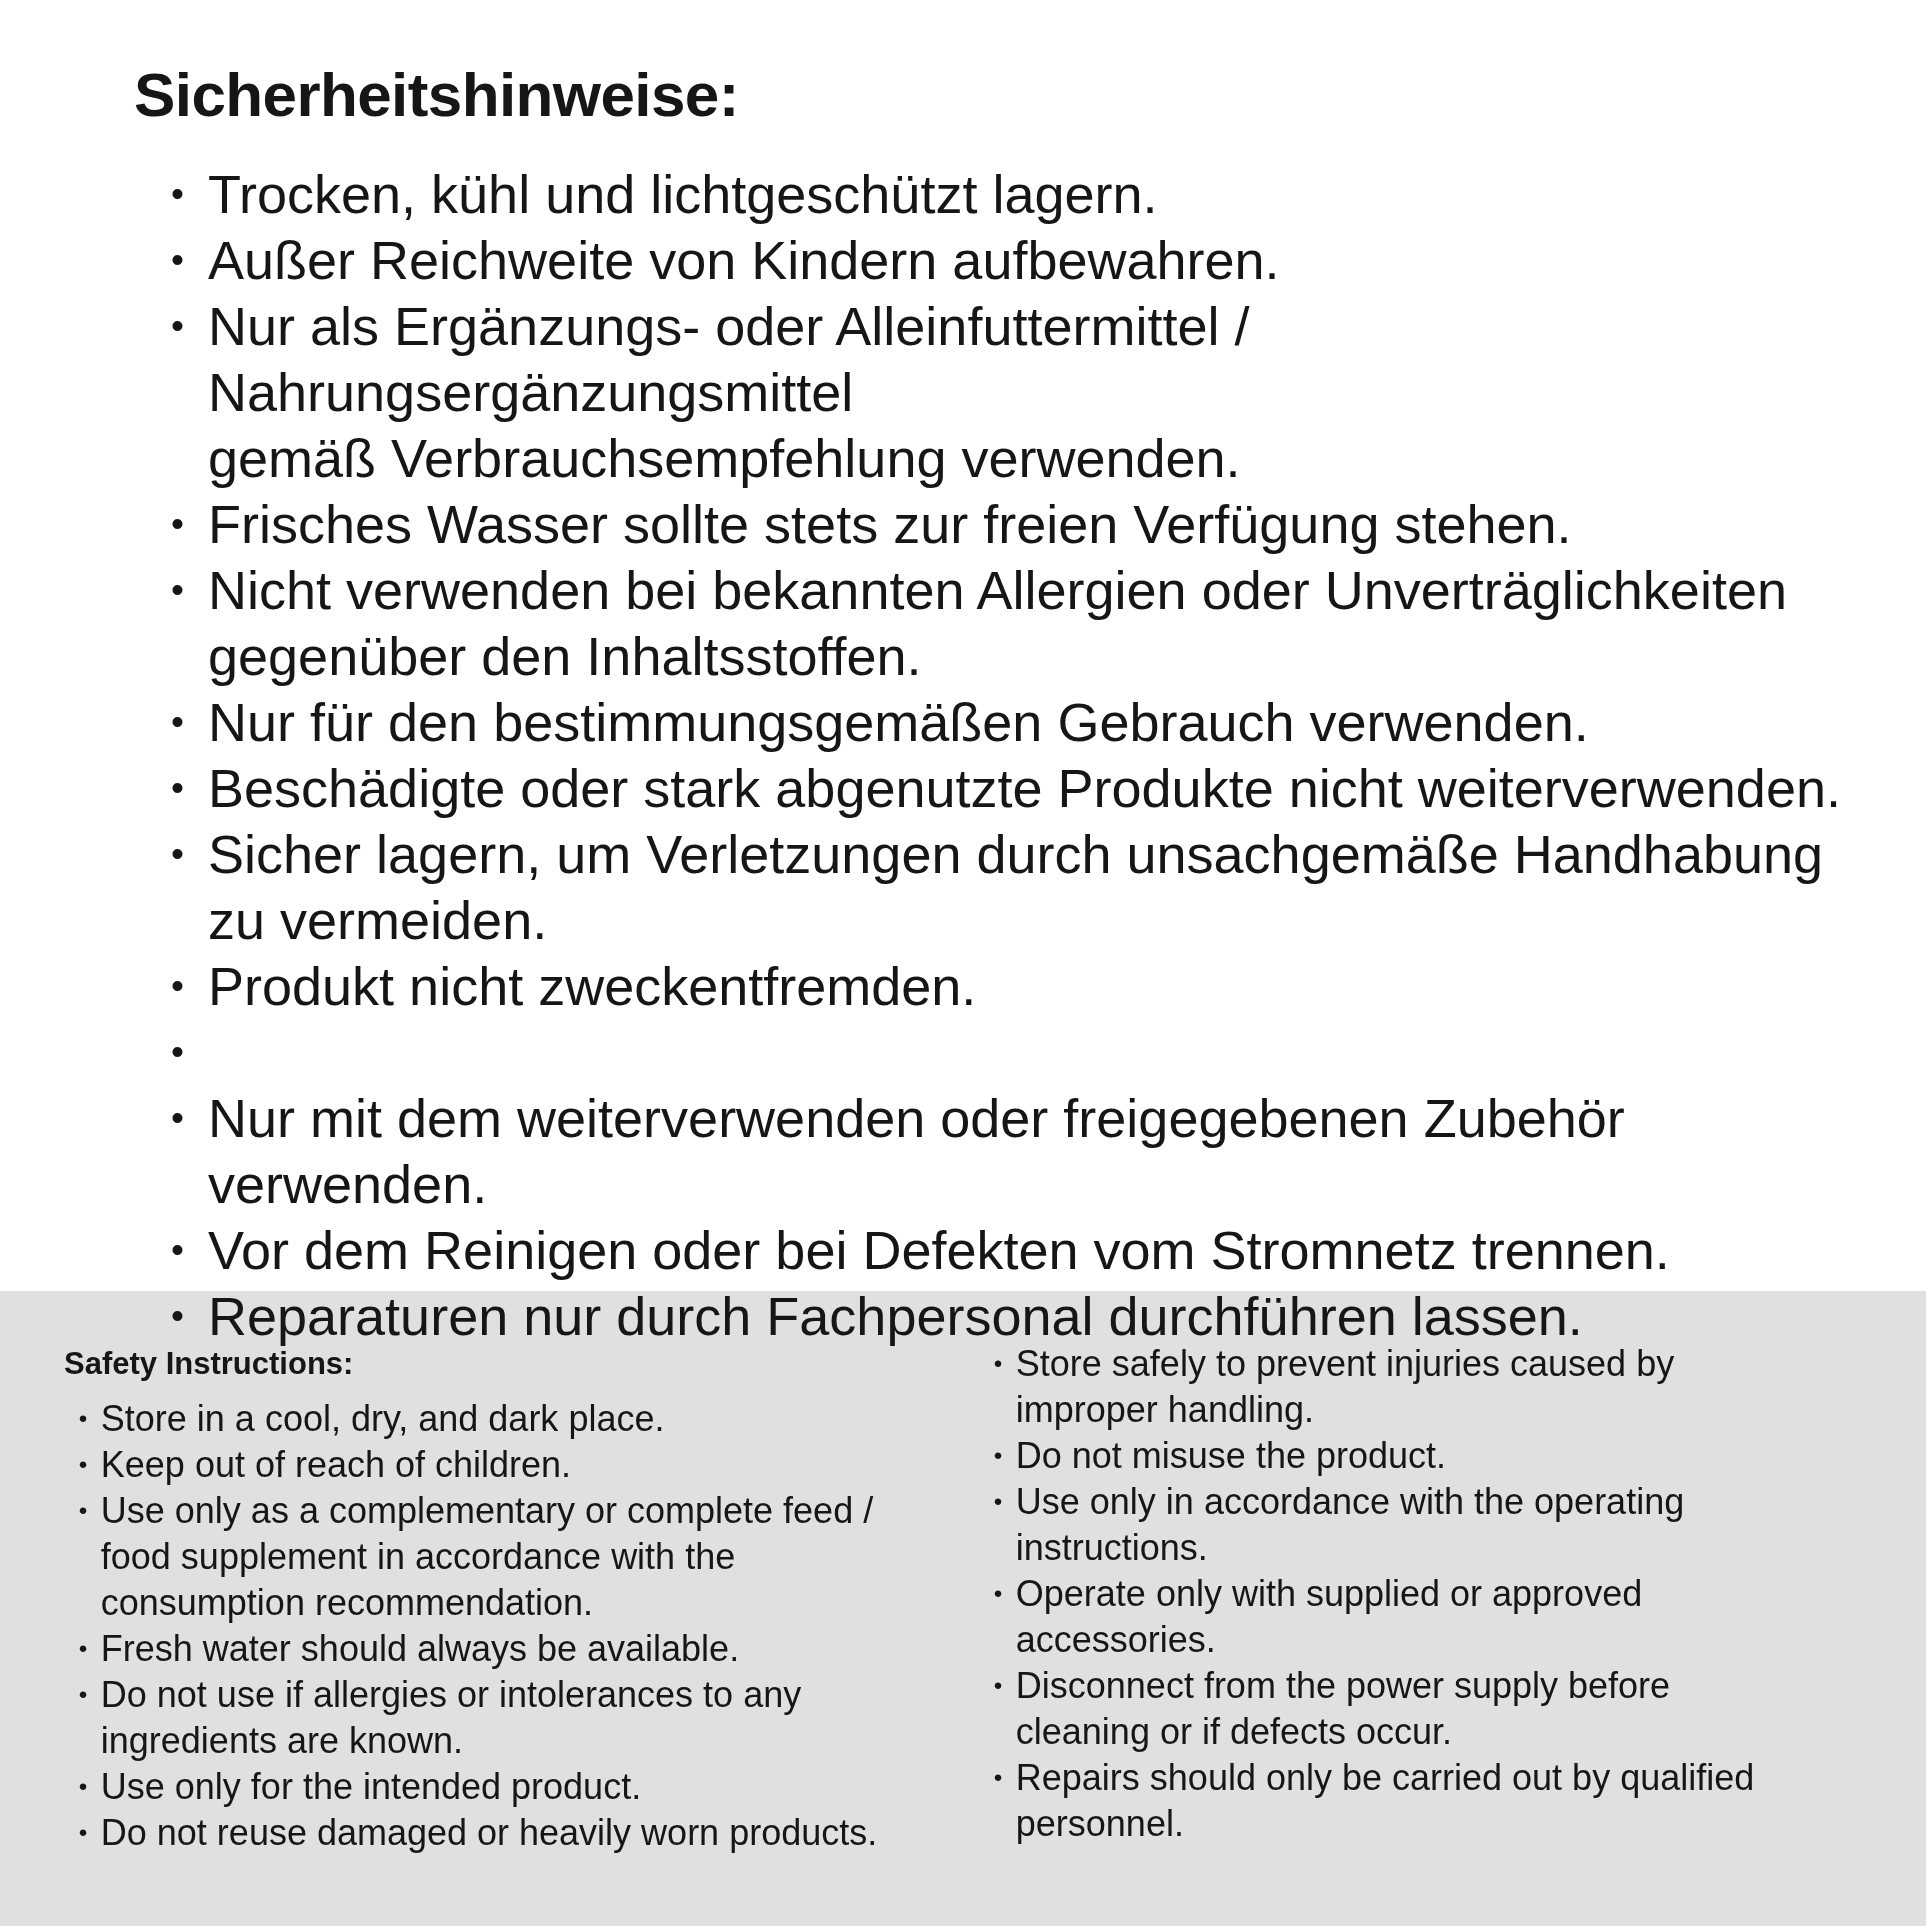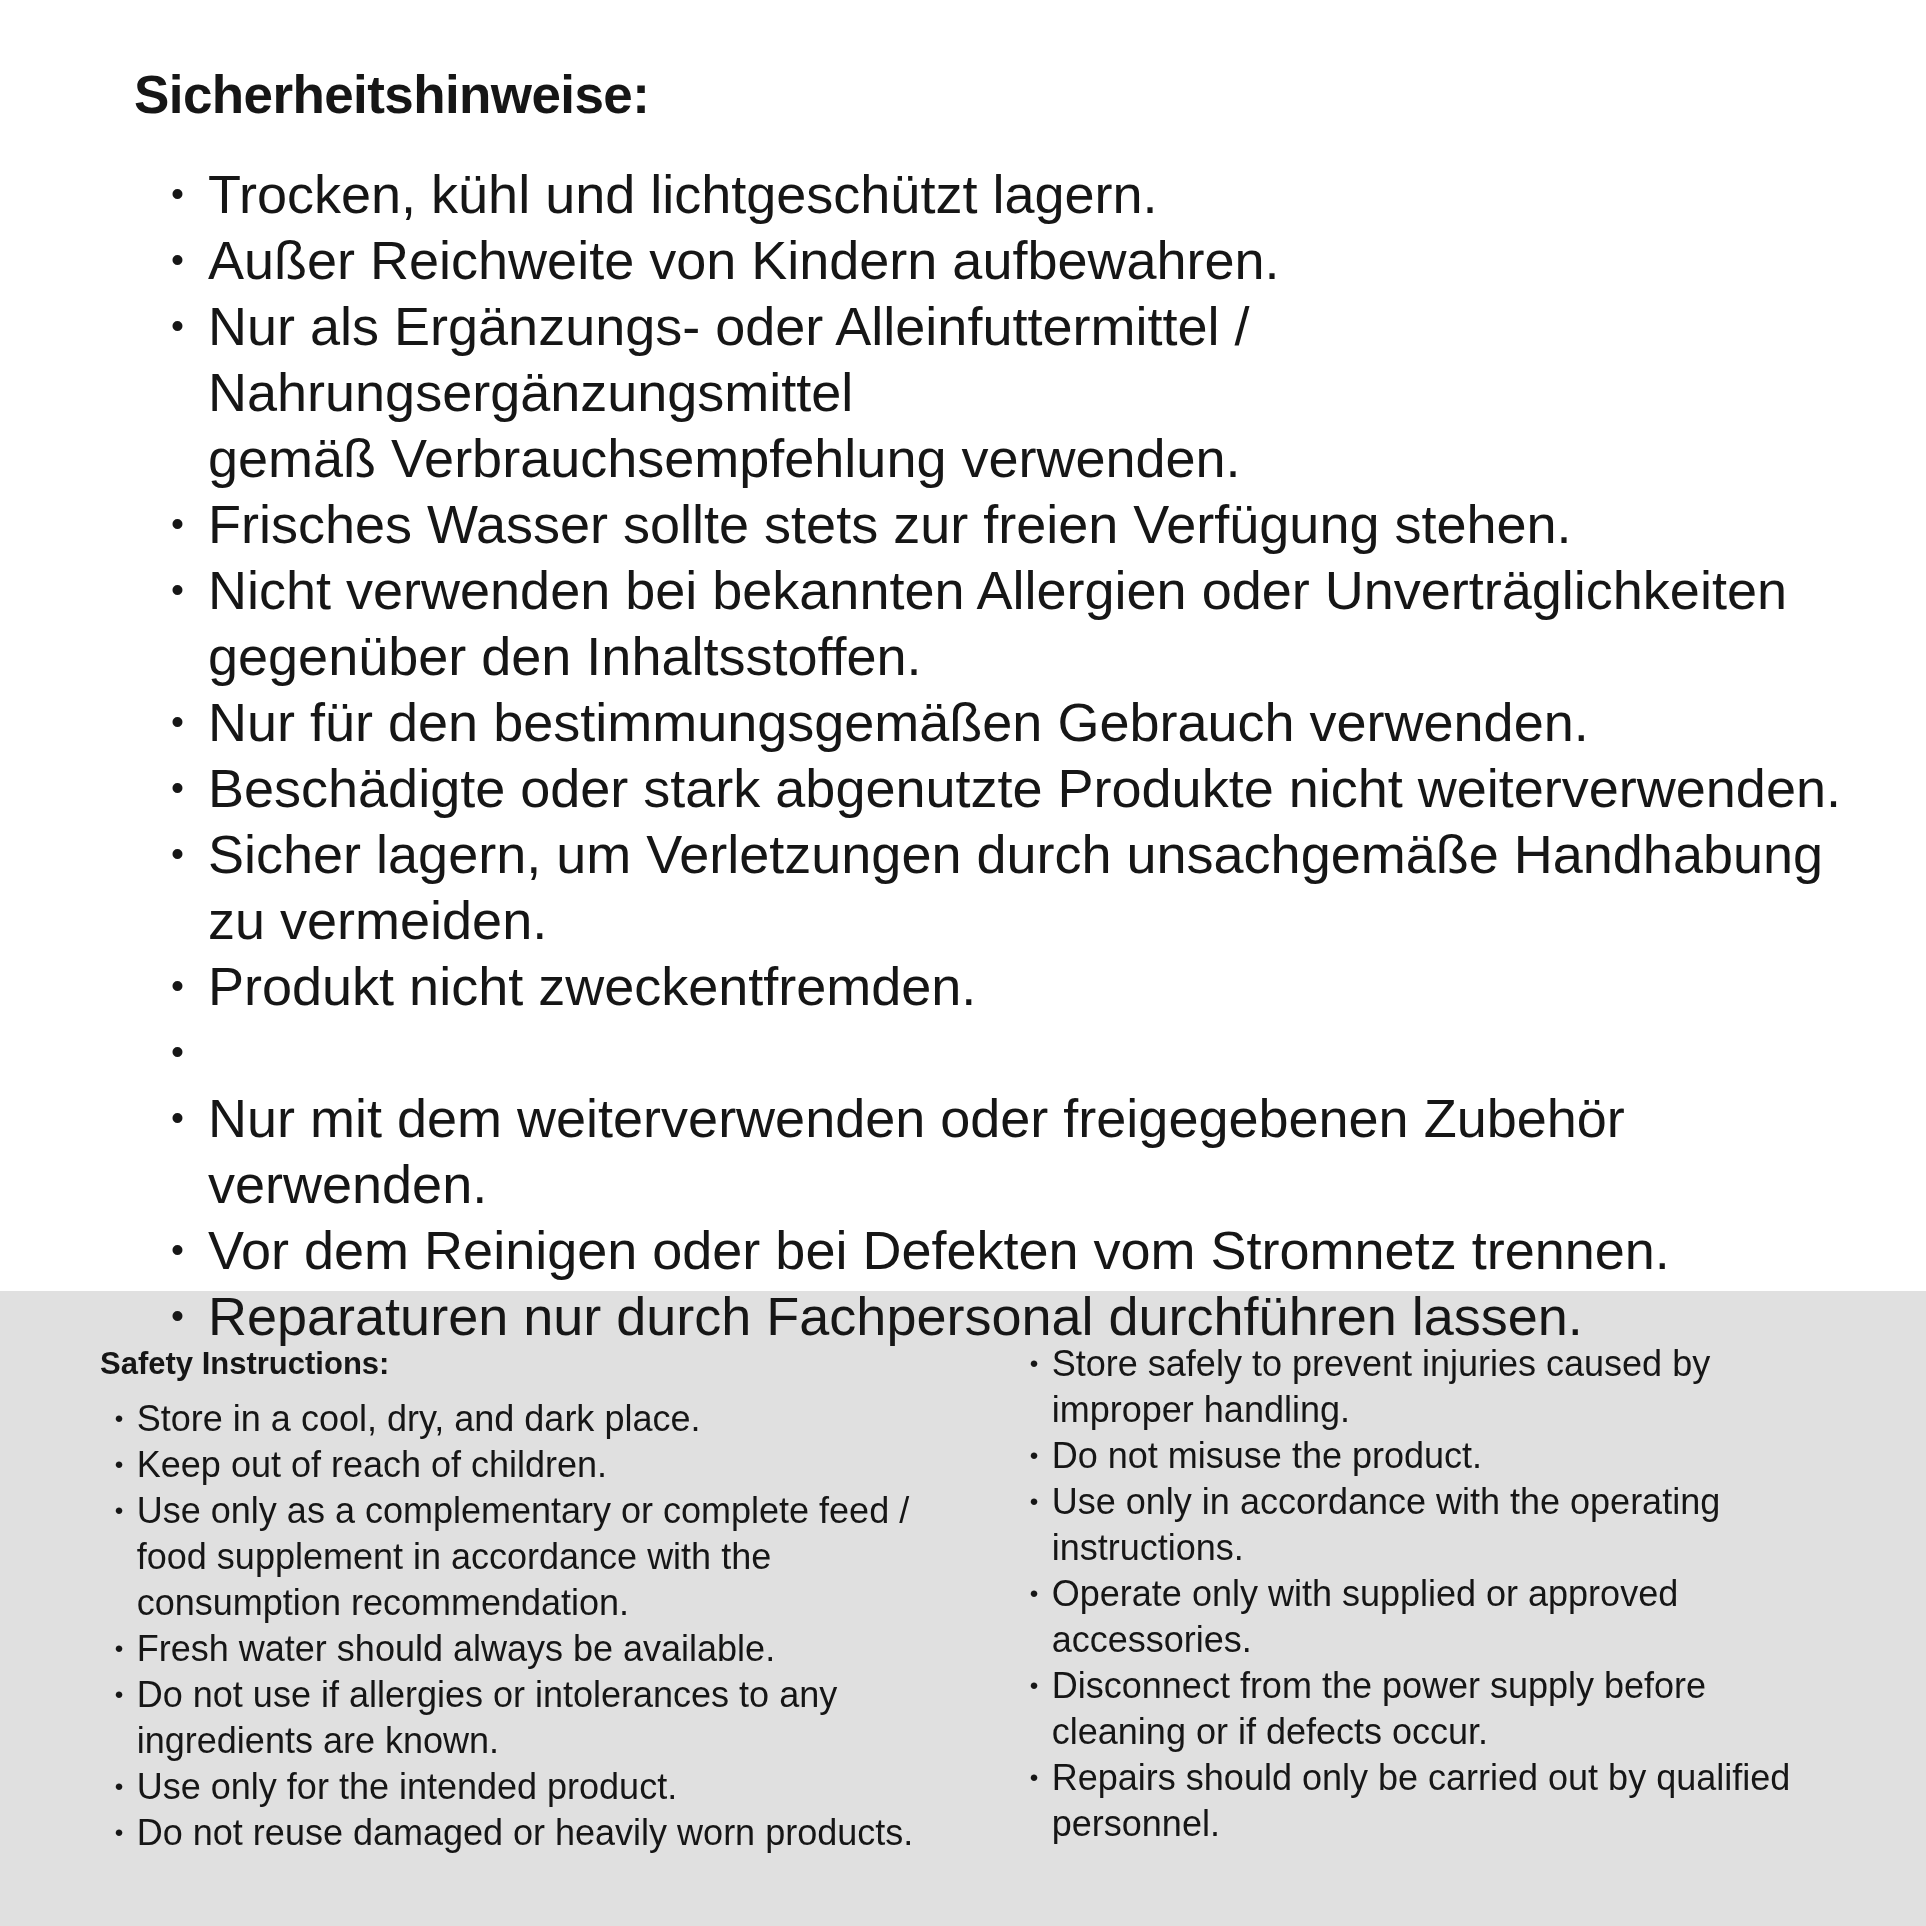--- a/index.html
+++ b/index.html
@@ -18,21 +18,21 @@
     overflow: hidden;
     position: relative;
   }
 
   
   .de-section {
     height: 1291px;
     padding: 61px 64px 0 134px;
   }
   .de-title {
-    font-size: 53px;
+    font-size: 62px;
     font-weight: 700;
     line-height: 67px;
     margin-bottom: 33px;
     letter-spacing: -0.6px;
   }
   .de-list { padding-left: 37px; }
   .li-row { display: flex; align-items: flex-start; }
   .de-list .li-bullet {
     width: 37px;
     flex: 0 0 37px;
@@ -42,21 +42,21 @@
   .de-list .li-text {
     font-size: 54px;
     line-height: 66px;
     white-space: pre-line;
   }
 
   
   .en-section {
     height: 636px;
     background: var(--panel-bg);
-    padding: 50px 64px 0 100px;
+    padding: 50px 64px 0 64px;
     display: flex;
     gap: 61px;
   }
   .en-col-left  { width: 854px; flex: 0 0 854px; }
   .en-col-right { width: 828px; flex: 0 0 828px; }
   .en-title {
     font-size: 31px;
     font-weight: 700;
     line-height: 46px;
     margin-bottom: 9px;

